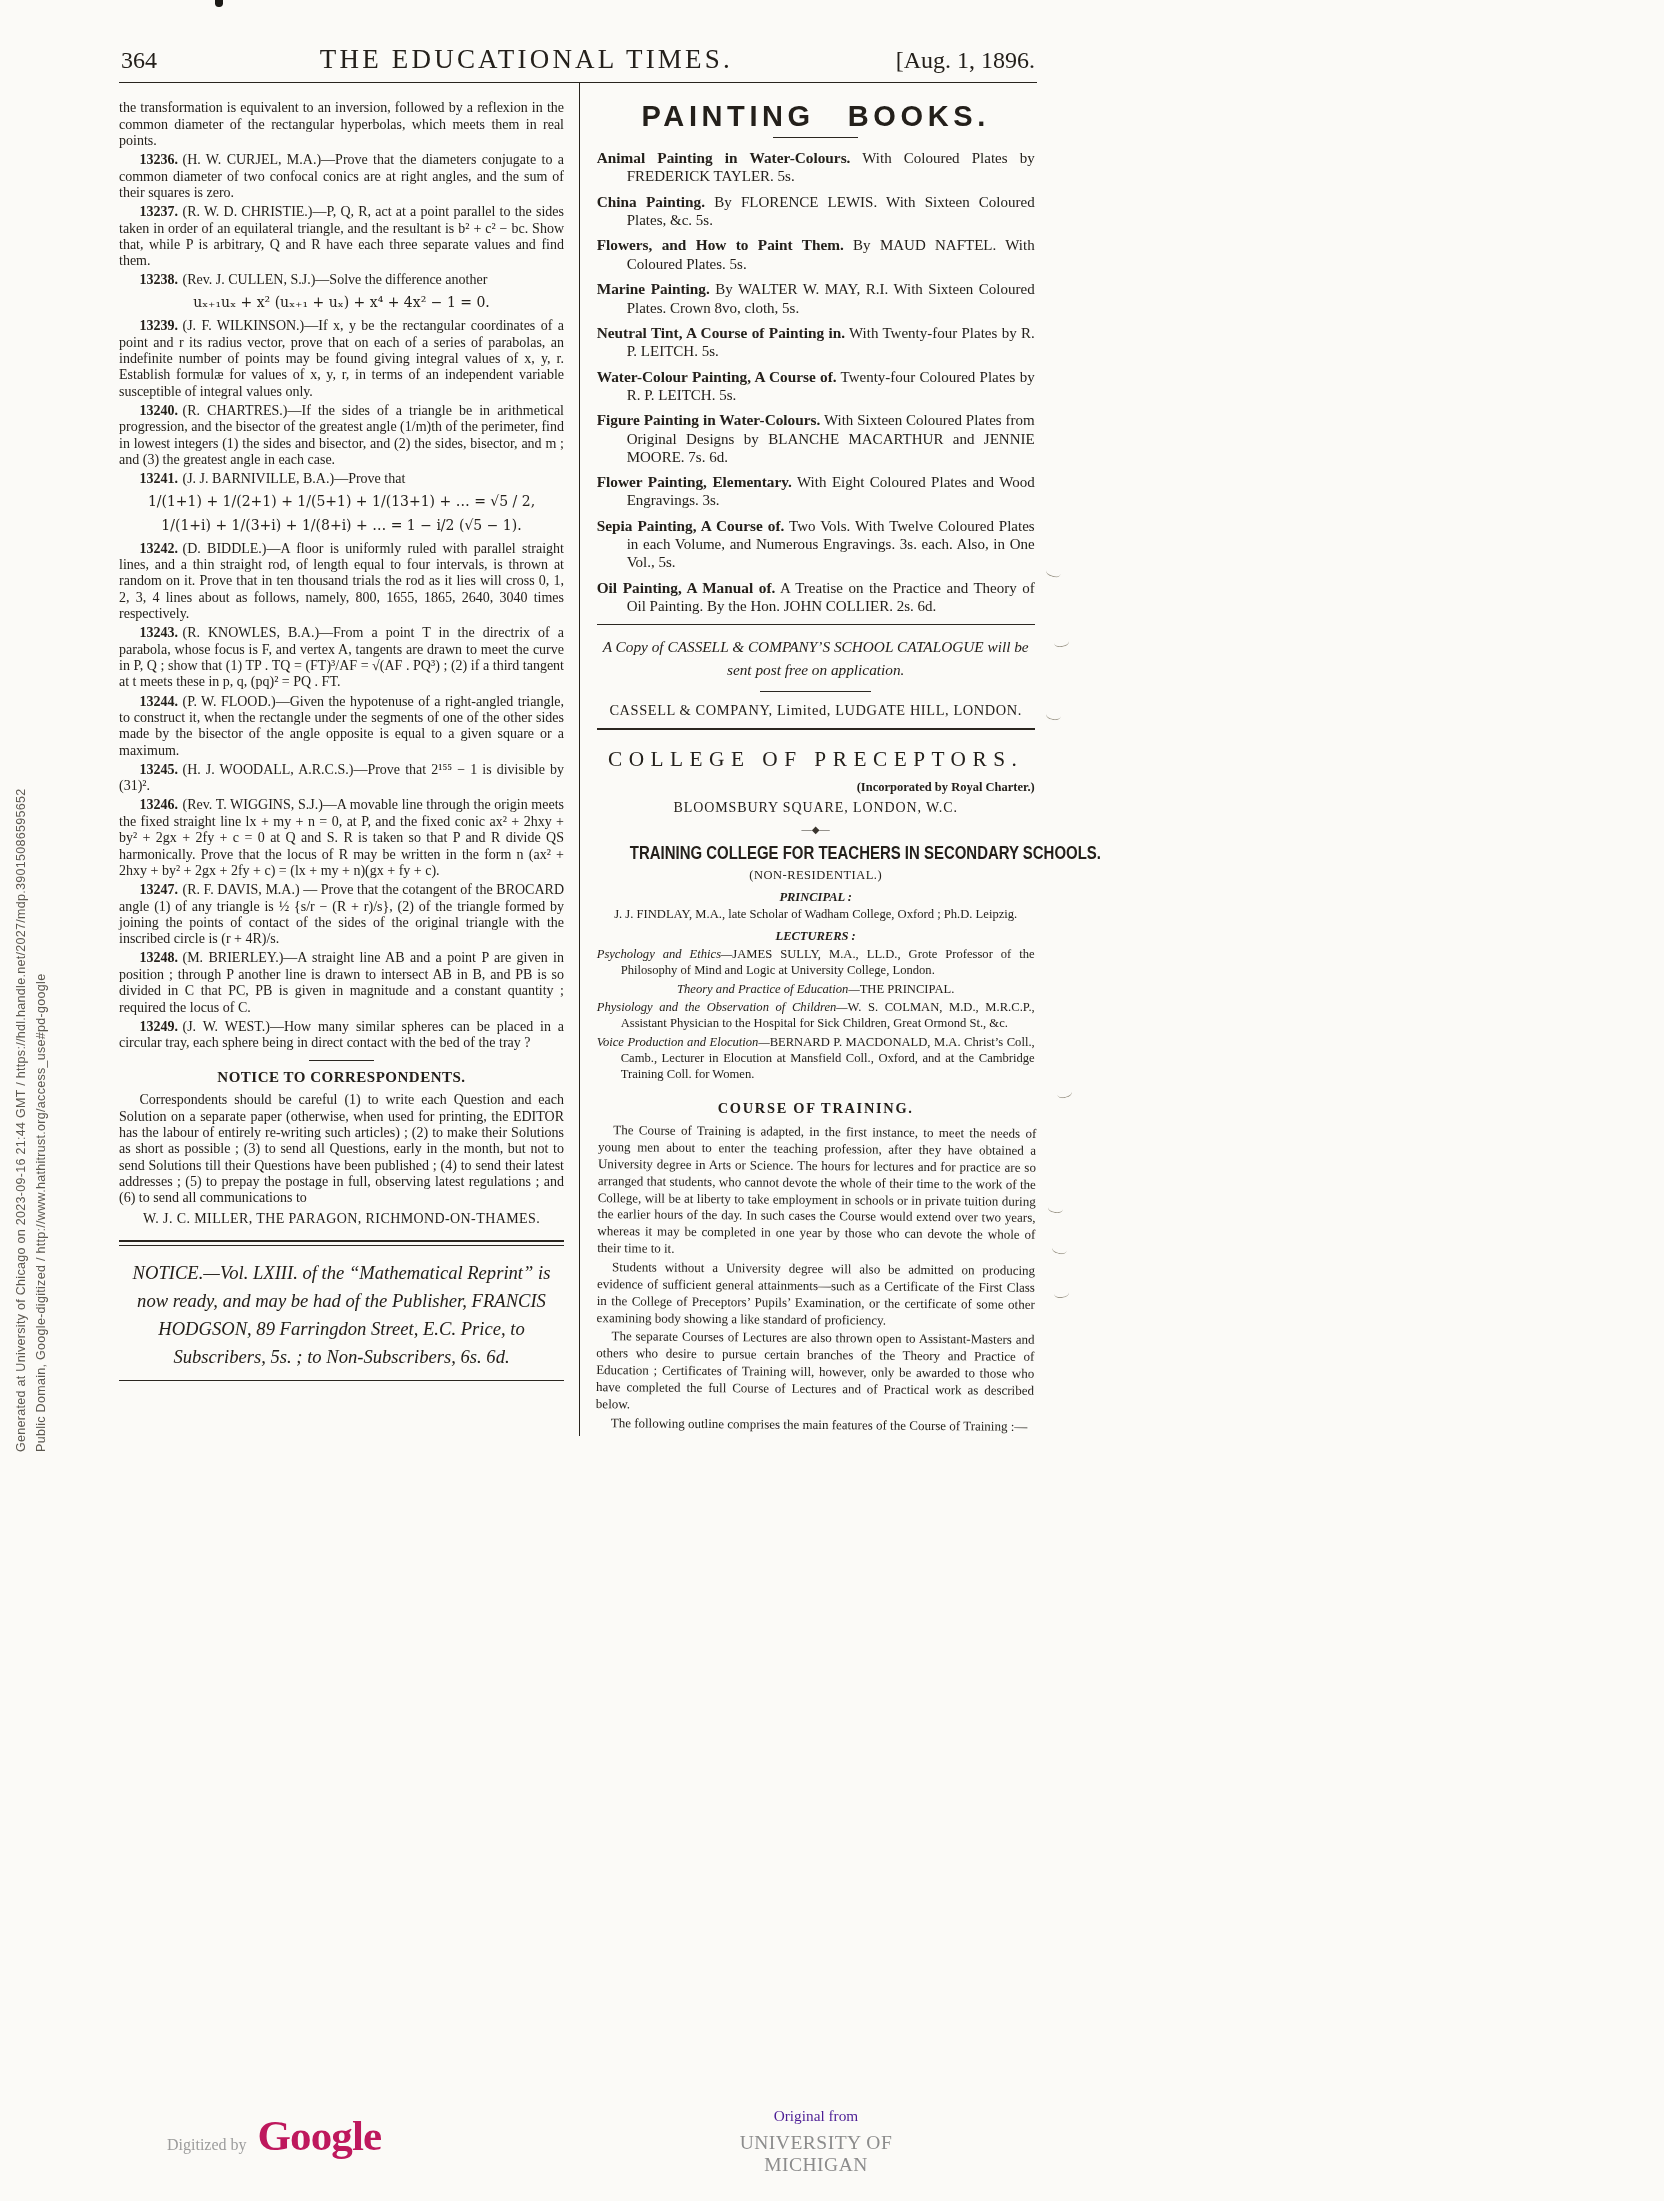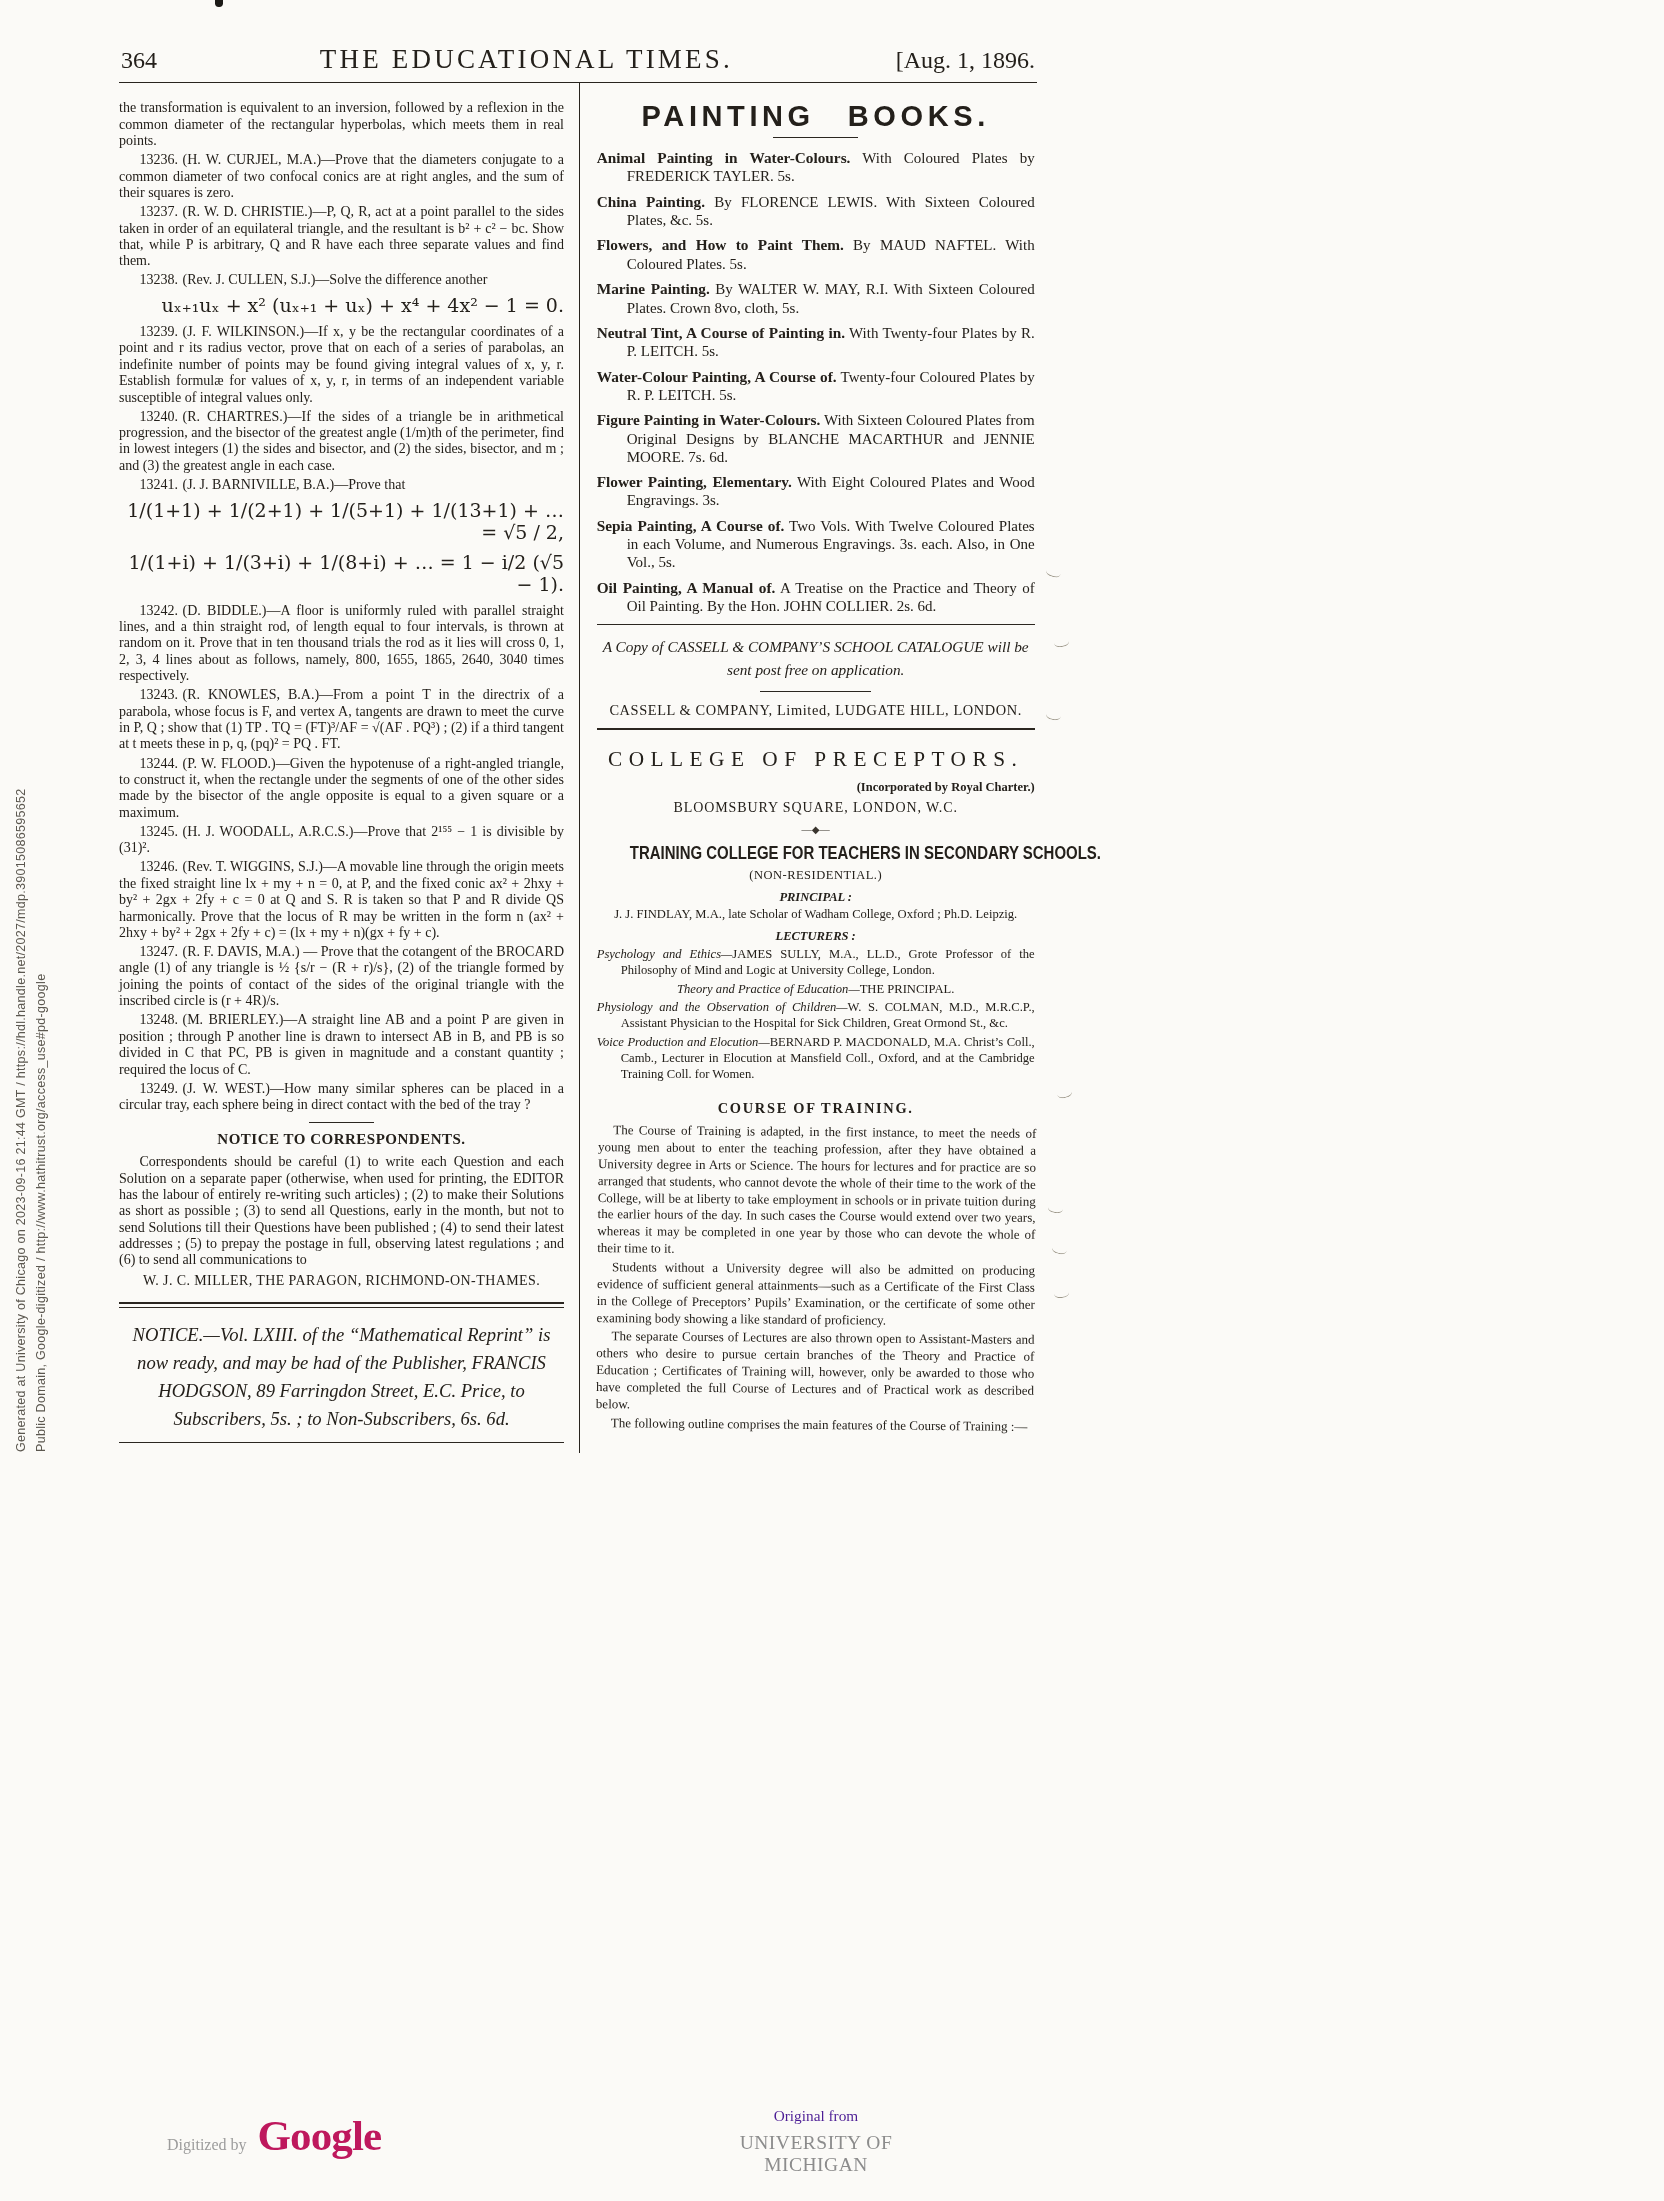--- a/index.html
+++ b/index.html
@@ -22,23 +22,23 @@
   .columns{display:flex;border-top:1.9px solid #28241e;}
   .col{padding-top:15px;}
   .col.left{width:445px;padding-right:15px;border-right:1.9px solid #28241e;}
   .col.right{width:438px;padding-left:16.7px;}
 
   
   .col.left{font-size:14px;line-height:1.17;}
   .block{margin:2.8px 0;text-align:justify;}
   .block.intro{text-indent:0;}
   .block.problem{text-indent:20.4px;}
-  .block.formula{text-align:right;text-indent:0;margin:5.6px 0 7.4px;
-                 font-family:"DejaVu Serif","DejaVu Sans",serif;font-size:19px;}
-  .num{font-weight:normal;margin-right:4.6px;}
+  .block.formula{text-align:center;text-indent:0;margin:5.6px 0 7.4px;
+                 font-family:"DejaVu Serif","DejaVu Sans",serif;font-size:14px;}
+  .num{font-weight:bold;margin-right:4.6px;}
   .num:empty{display:none;margin:0;}
 
   .rule{height:0;border:none;border-top:1.4px solid #2b2620;margin:9.3px 0;}
   .rule.short{width:111px;margin:8.3px auto;}
   .rule.tiny{width:65px;margin:8.3px auto;}
   .rule.head{width:85px;border-top-width:1.9px;margin:2.8px auto 11px;}
   .rule.heavy{border-top-width:2.8px;}
   .double-rule{border-top:2.3px solid #2b2620;border-bottom:0.9px solid #2b2620;height:3.7px;margin:12px 0 8.3px;}
 
   .corr-head{text-align:center;font-size:15px;font-weight:bold;letter-spacing:0.5px;margin:7.4px 0 5.6px;}

